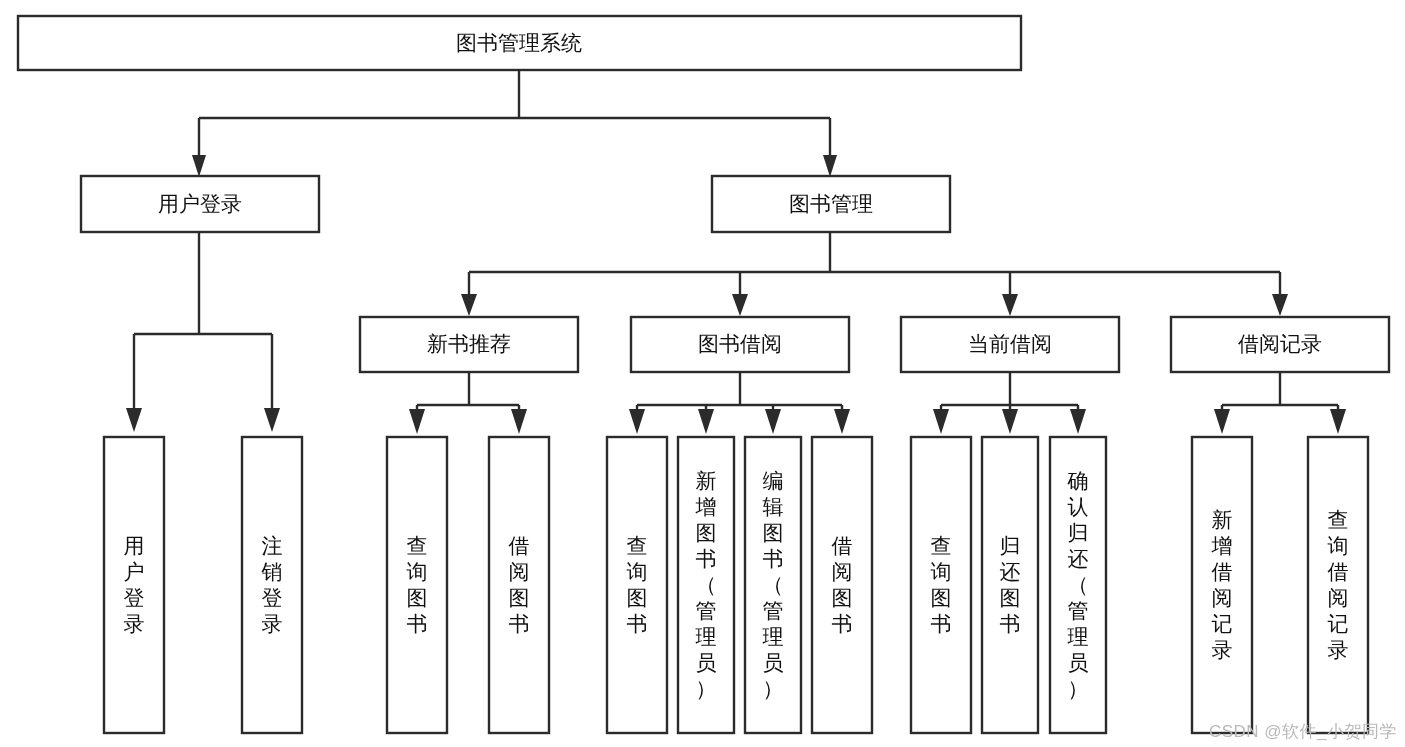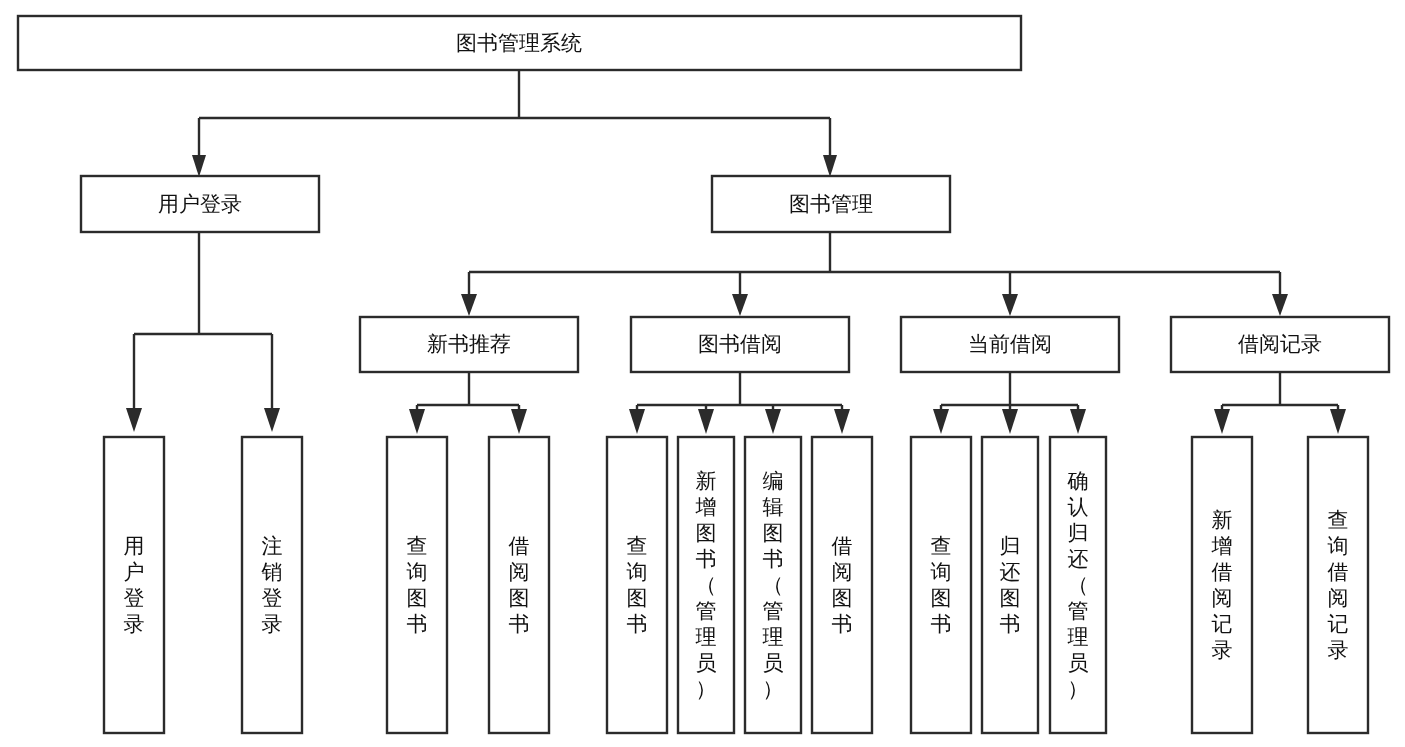--- a/index.html
+++ b/index.html
@@ -247,14 +247,15 @@
       <text class="node-label-vert" x="1222" y="585"><tspan x="1222" y="527.28">新</tspan><tspan x="1222" y="553.28">增</tspan><tspan x="1222" y="579.28">借</tspan><tspan x="1222" y="605.28">阅</tspan><tspan x="1222" y="631.28">记</tspan><tspan x="1222" y="657.28">录</tspan></text>
     </g>
 
     <g>
       <rect class="node-box" x="1308" y="437" width="60" height="296"></rect>
       <text class="node-label-vert" x="1338" y="585"><tspan x="1338" y="527.28">查</tspan><tspan x="1338" y="553.28">询</tspan><tspan x="1338" y="579.28">借</tspan><tspan x="1338" y="605.28">阅</tspan><tspan x="1338" y="631.28">记</tspan><tspan x="1338" y="657.28">录</tspan></text>
     </g>
 
   </svg>
 
+  <div class="watermark-text">CSDN @软件_小贺同学</div>
 
 </div>
 
 </body></html>

